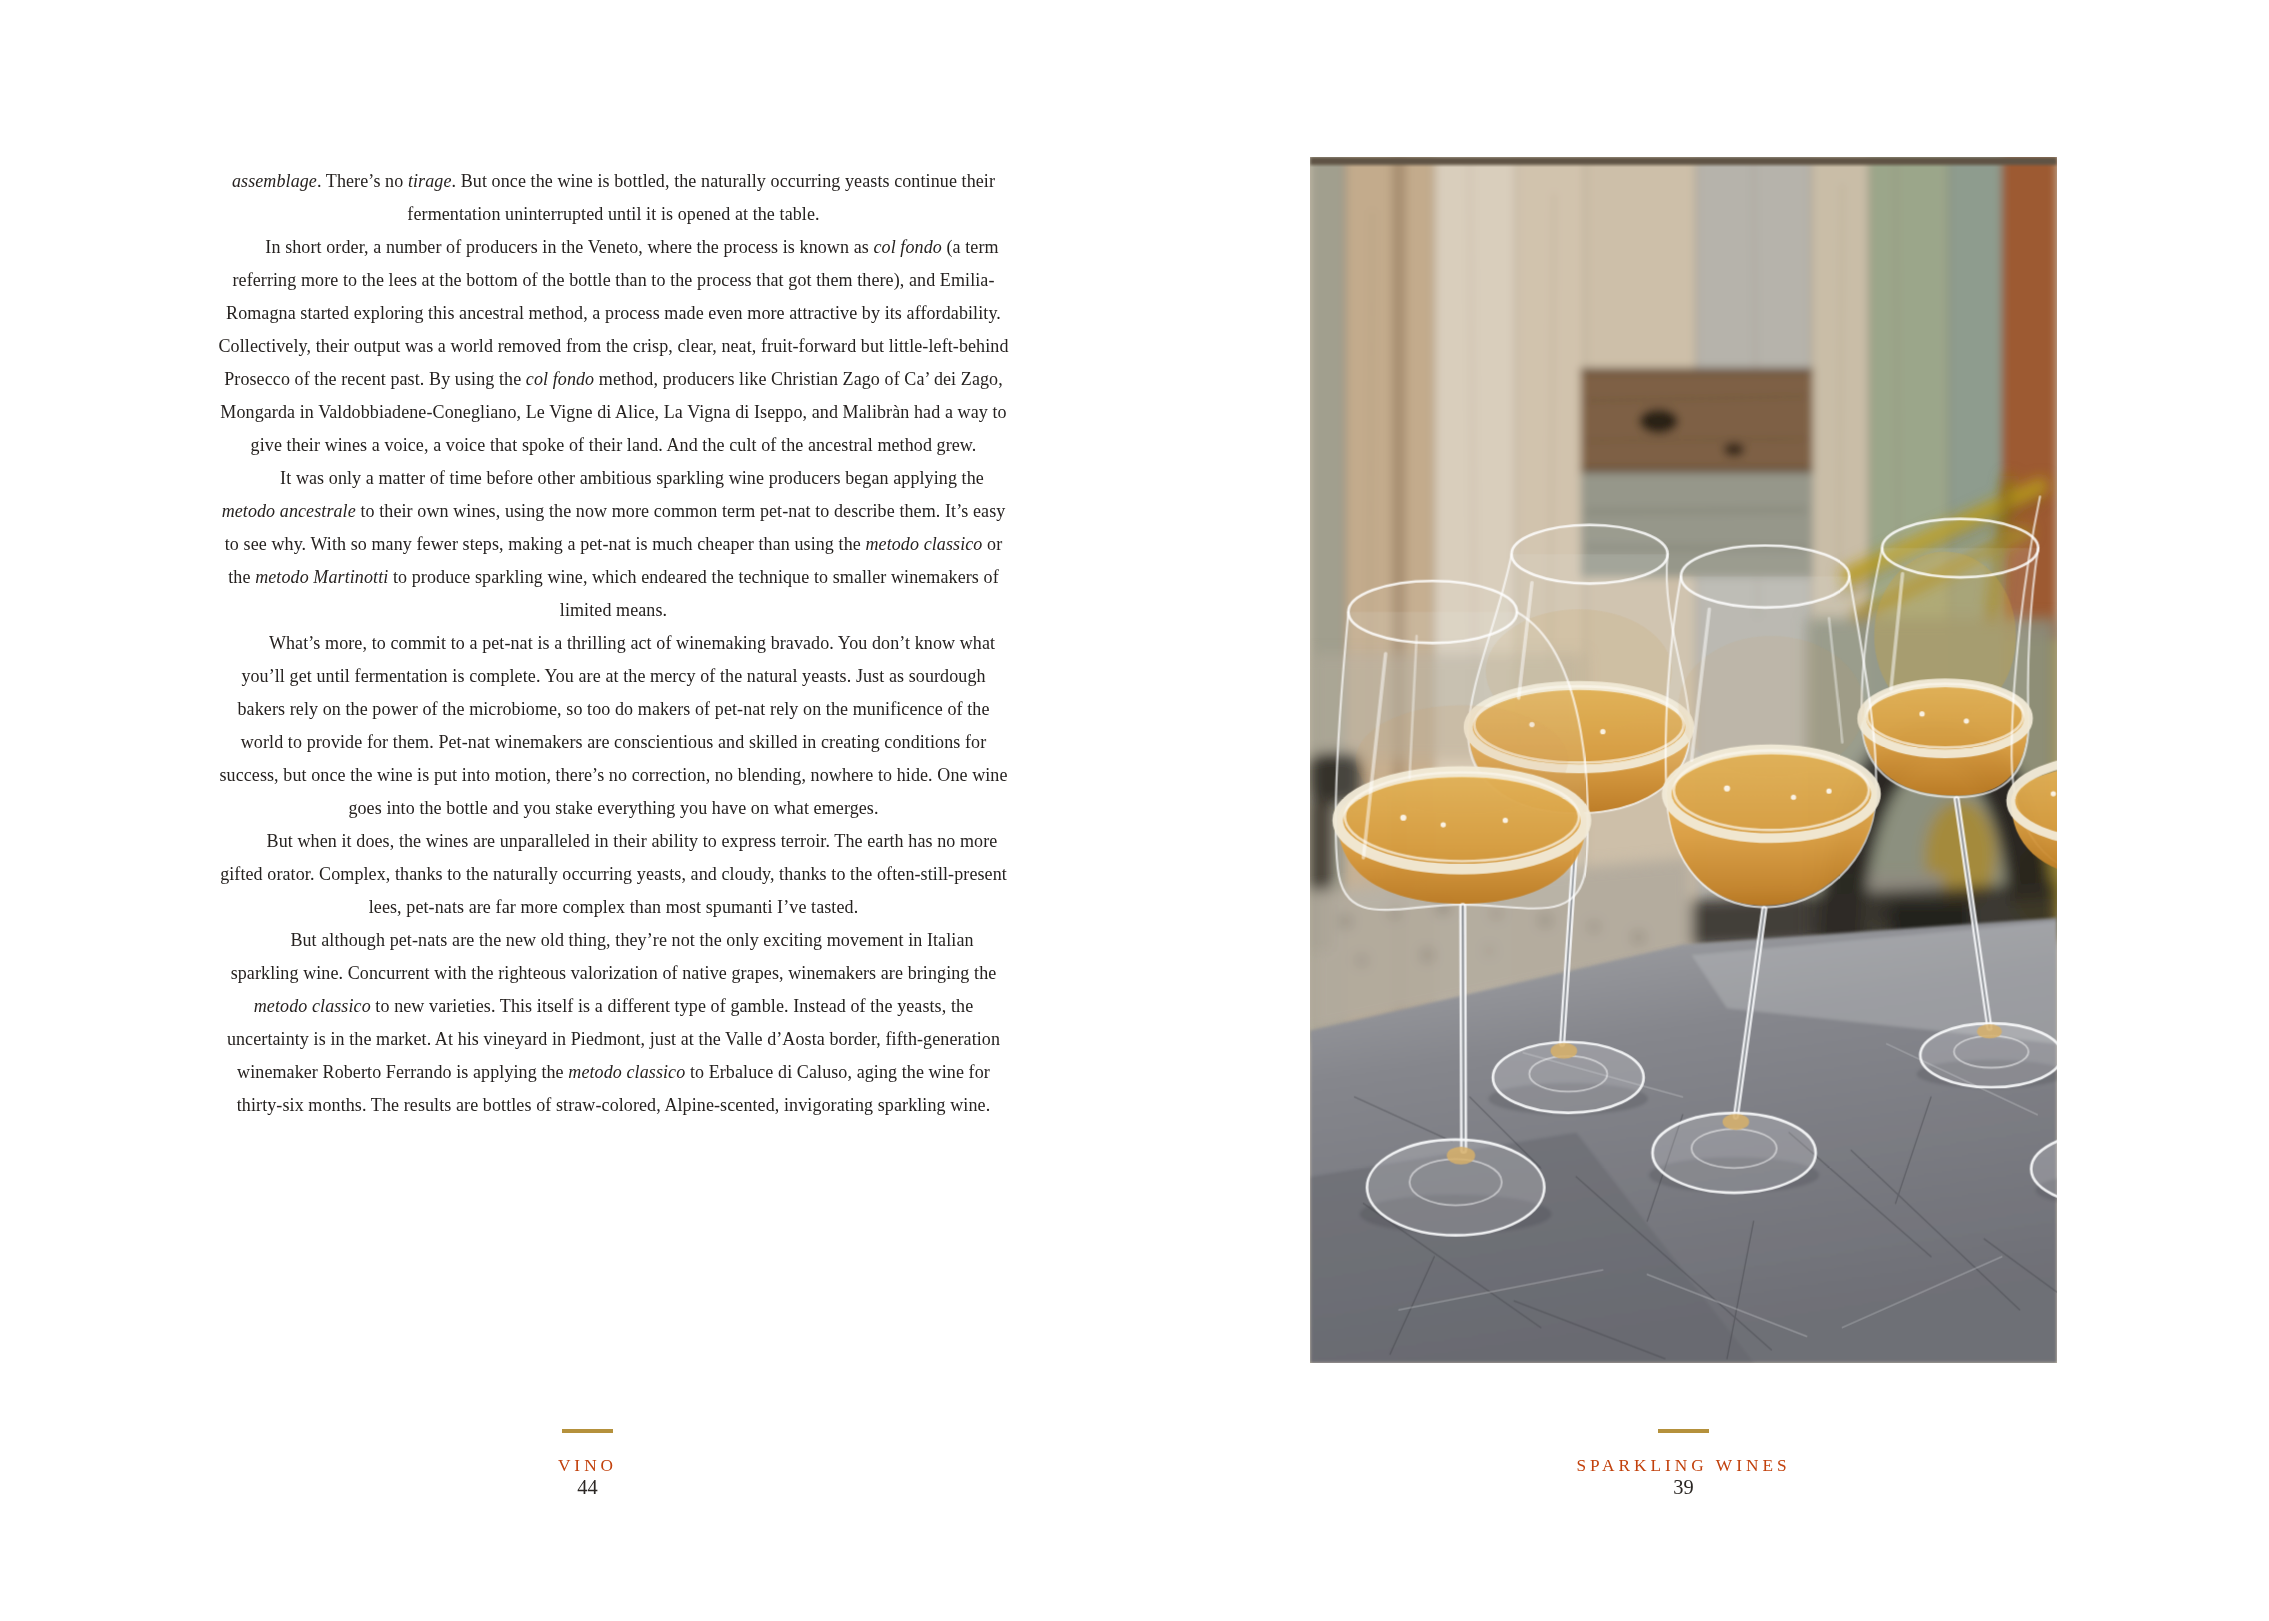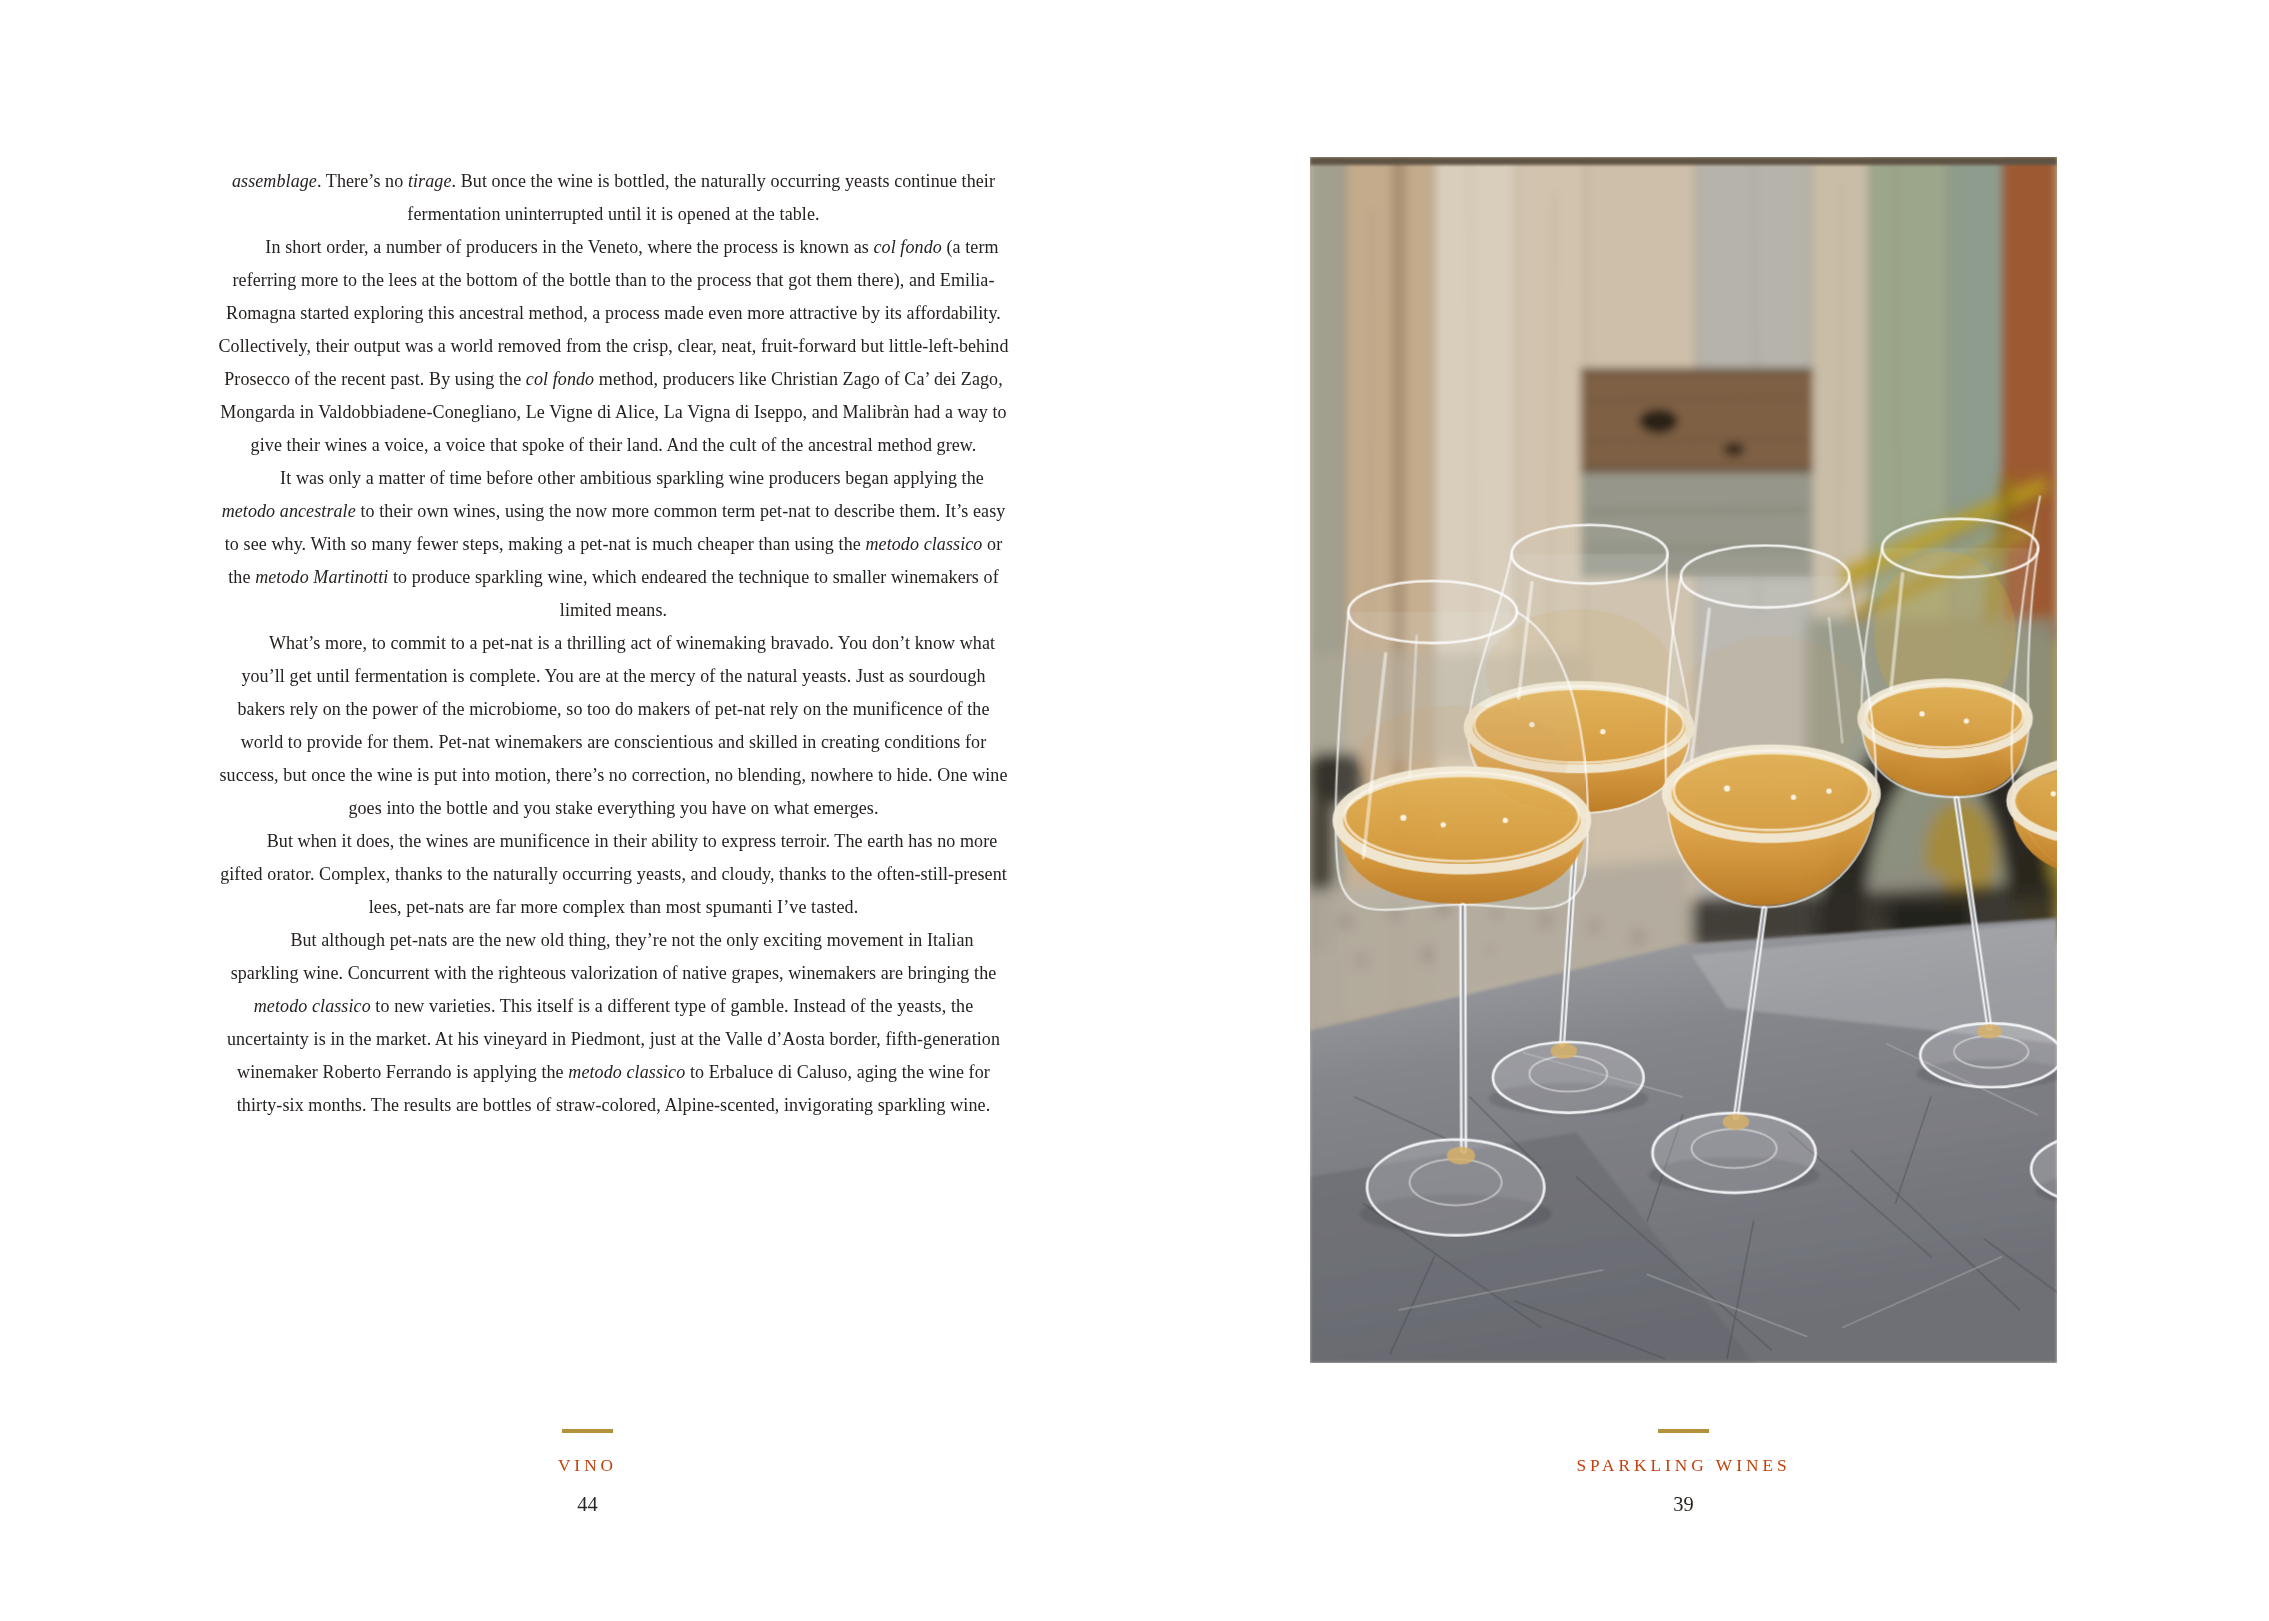--- a/index.html
+++ b/index.html
@@ -10,38 +10,38 @@
              font-size:18px;line-height:33px;letter-spacing:0.1px;text-align:center;}
   #body-text p{margin:0;padding:0;}
   #body-text p.indent{text-indent:37px;}
   #body-text i{font-style:italic;}
   
   .footer{position:absolute;top:1429px;width:355px;text-align:center;}
   #footer-left{left:410px;}
   #footer-right{left:1506px;text-align:center;}
   .gold-rule{display:block;width:51px;height:3.5px;margin:0 auto 23px auto;background:#b5913c;}
   .section-label{font-size:17.3px;letter-spacing:4px;color:#c2410c;}
-  .page-number{font-size:20.4px;margin-top:17px;color:#2a2623;}
+  .page-number{font-size:20.4px;margin-top:0;color:#2a2623;}
   
   #photo{position:absolute;left:1310px;top:157px;width:747px;height:1206px;margin:0;padding:0;
          overflow:hidden;background:#c8beab;}
   #photo svg{display:block;}
 </style>
 </head>
 <body>
 
 <div id="spread" style="color: rgb(38, 34, 32);">
 
   <div>
     <div id="body-text">
         <p class="para"><i>assemblage</i>. There’s no <i>tirage</i>. But once the wine is bottled, the naturally occurring yeasts continue their fermentation uninterrupted until it is opened at the table.</p>
         <p class="para indent">In short order, a number of producers in the Veneto, where the process is known as <i>col fondo</i> (a term referring more to the lees at the bottom of the bottle than to the process that got them there), and Emilia-Romagna started exploring this ancestral method, a process made even more attractive by its affordability. Collectively, their output was a world removed from the crisp, clear, neat, fruit-forward but little-left-behind Prosecco of the recent past. By using the <i>col fondo</i> method, producers like Christian Zago of Ca’ dei Zago, Mongarda in Valdobbiadene-Conegliano, Le Vigne di Alice, La Vigna di Iseppo, and Malibràn had a way to give their wines a voice, a voice that spoke of their land. And the cult of the ancestral method grew.</p>
         <p class="para indent">It was only a matter of time before other ambitious sparkling wine producers began applying the <i>metodo ancestrale</i> to their own wines, using the now more common term pet-nat to describe them. It’s easy to see why. With so many fewer steps, making a pet-nat is much cheaper than using the <i>metodo classico</i> or the <i>metodo Martinotti</i> to produce sparkling wine, which endeared the technique to smaller winemakers of limited means.</p>
         <p class="para indent">What’s more, to commit to a pet-nat is a thrilling act of winemaking bravado. You don’t know what you’ll get until fermentation is complete. You are at the mercy of the natural yeasts. Just as sourdough bakers rely on the power of the microbiome, so too do makers of pet-nat rely on the munificence of the world to provide for them. Pet-nat winemakers are conscientious and skilled in creating conditions for success, but once the wine is put into motion, there’s no correction, no blending, nowhere to hide. One wine goes into the bottle and you stake everything you have on what emerges.</p>
-        <p class="para indent">But when it does, the wines are munificence in their ability to express terroir. The earth has no more gifted orator. Complex, thanks to the naturally occurring yeasts, and cloudy, thanks to the often-still-present lees, pet-nats are far more complex than most spumanti I’ve tasted.</p>
+        <p class="para indent">But when it does, the wines are unparalleled in their ability to express terroir. The earth has no more gifted orator. Complex, thanks to the naturally occurring yeasts, and cloudy, thanks to the often-still-present lees, pet-nats are far more complex than most spumanti I’ve tasted.</p>
         <p class="para indent">But although pet-nats are the new old thing, they’re not the only exciting movement in Italian sparkling wine. Concurrent with the righteous valorization of native grapes, winemakers are bringing the <i>metodo classico</i> to new varieties. This itself is a different type of gamble. Instead of the yeasts, the uncertainty is in the market. At his vineyard in Piedmont, just at the Valle d’Aosta border, fifth-generation winemaker Roberto Ferrando is applying the <i>metodo classico</i> to Erbaluce di Caluso, aging the wine for thirty-six months. The results are bottles of straw-colored, Alpine-scented, invigorating sparkling wine.</p>
       </div>
     <div class="footer" id="footer-left">
       <span class="gold-rule" style="background: rgb(181, 145, 60);"></span>
       <div class="section-label">VINO</div>
       <div class="page-number">44</div>
     </div>
   </div>
 
   <div>

